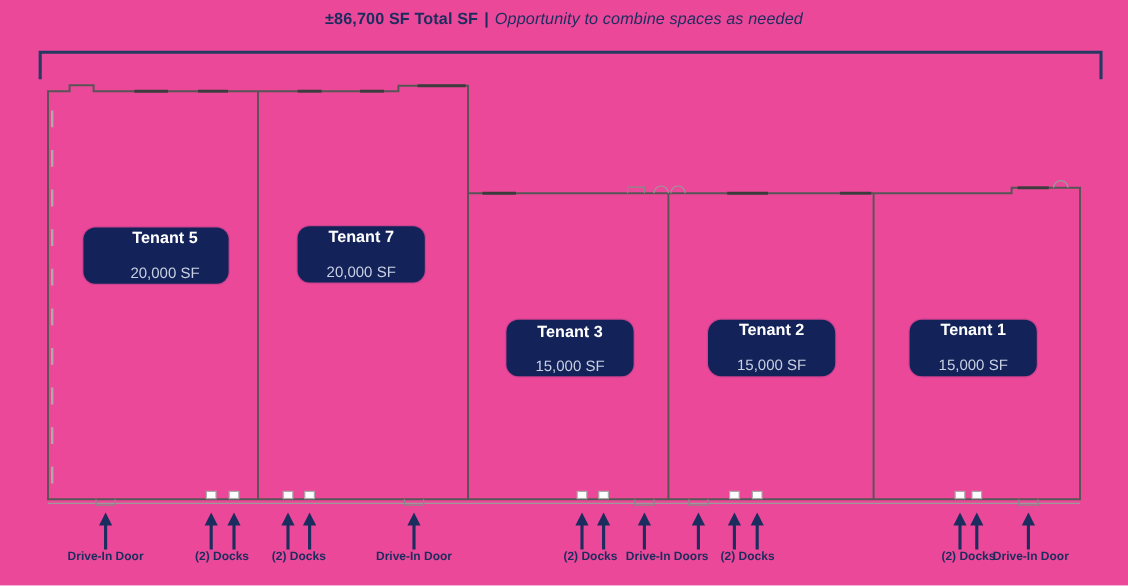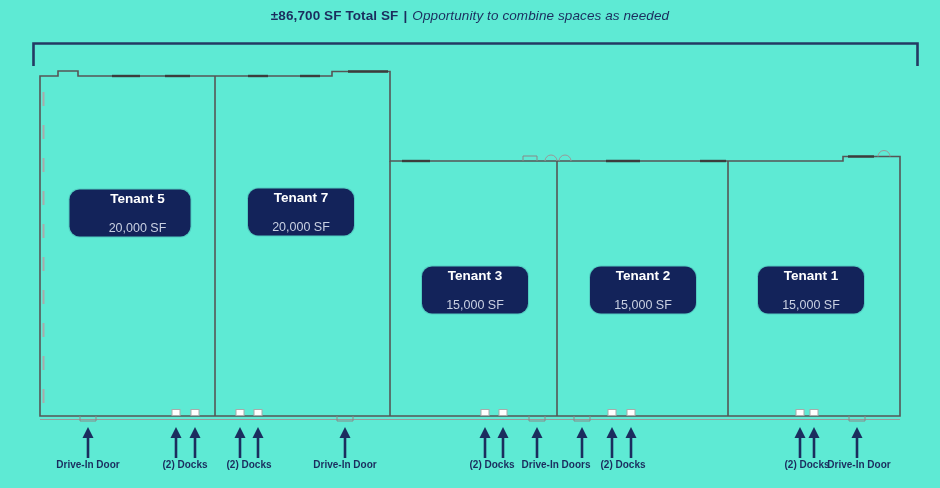--- a/index.html
+++ b/index.html
@@ -1,17 +1,17 @@
 <!DOCTYPE html>
 <html><head>
 <meta charset="utf-8">
 <style>
   html,body{margin:0;padding:0;background:#ffffff;}
   .canvas{
-    position:relative;width:940px;height:488px;background:#5eead4;overflow:hidden;
+    position:relative;width:940px;height:488px;background:#ec4899;overflow:hidden;
     font-family:"Liberation Sans", sans-serif;
   }
   .title{
     position:absolute;top:8px;left:0;width:940px;text-align:center;
     font-size:13.5px;color:#1b2d5e;letter-spacing:.1px;
   }
   .title .bold{font-weight:bold;}
   .title .sep{font-weight:bold;padding:0 5px;}
   .title .italic{font-style:italic;font-weight:500;}
   svg.plan{position:absolute;left:0;top:0;}
@@ -126,21 +126,21 @@
 
   <div id="tenant-layer">
       <div class="tenant-box" style="left: 130px; top: 213px; padding-left: 15px;">
         <span class="tenant-name">Tenant 5</span>
         <span class="tenant-sf">20,000 SF</span>
       </div>
       <div class="tenant-box" style="left: 301px; top: 212px;">
         <span class="tenant-name">Tenant 7</span>
         <span class="tenant-sf">20,000 SF</span>
       </div>
-      <div class="tenant-box" style="left: 475px; top: 290px;">
+      <div class="tenant-box" style="left: 475px; top: 290px; justify-content: flex-end;">
         <span class="tenant-name">Tenant 3</span>
         <span class="tenant-sf">15,000 SF</span>
       </div>
       <div class="tenant-box" style="left: 643px; top: 290px; border-radius: 11px;">
         <span class="tenant-name">Tenant 2</span>
         <span class="tenant-sf">15,000 SF</span>
       </div>
       <div class="tenant-box" style="left: 811px; top: 290px; border-radius: 10px;">
         <span class="tenant-name">Tenant 1</span>
         <span class="tenant-sf">15,000 SF</span>

